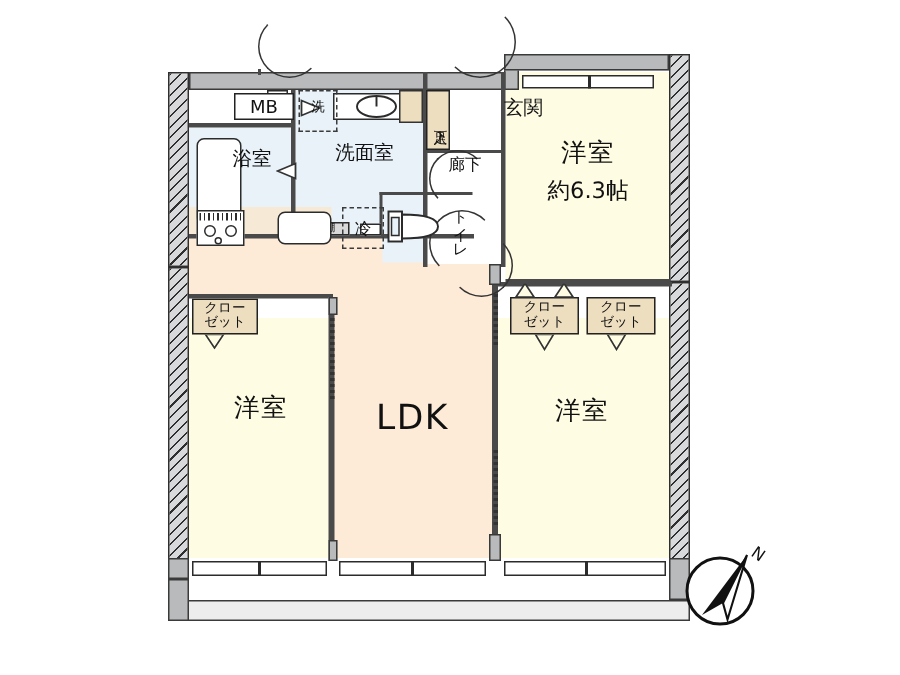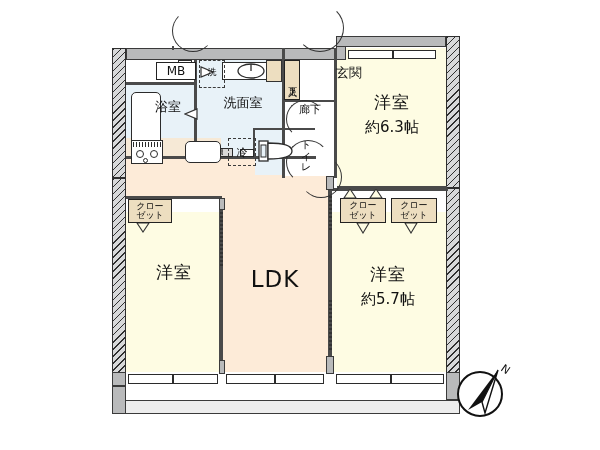--- a/index.html
+++ b/index.html
@@ -214,21 +214,20 @@
   </svg>
 
   <div class="lbl rname" style="left:230px;top:244px;width:90px;font-size:23px;margin-top:24px;">LDK</div>
 
   <div class="lbl rname" style="left:132px;top:264px;width:84px;">洋室</div>
 
   <div class="lbl rname" style="left:350px;top:94px;width:84px;">洋室</div>
   <div class="lbl rsize" style="left:350px;top:120px;width:84px;">約6.3帖</div>
 
   <div class="lbl rname" style="left:346px;top:266px;width:84px;">洋室</div>
-  <div class="lbl rsize" style="left:346px;top:292px;width:84px;">約5.7帖</div>
 
   <div class="lbl" style="left:146px;top:100px;width:44px;font-size:13px;">浴室</div>
   <div class="lbl" style="left:212px;top:96px;width:62px;font-size:13px;">洗面室</div>
 
   <div class="vtext" style="left:300px;top:133px;height:38px;font-size:10px;">トイレ</div>
 
   <div class="lbl" style="left:300px;top:66px;width:34px;font-size:13px;padding-left:32px;">玄関</div>
   <div class="lbl" style="left:292px;top:104px;width:36px;font-size:11px;">廊下</div>
 
 

